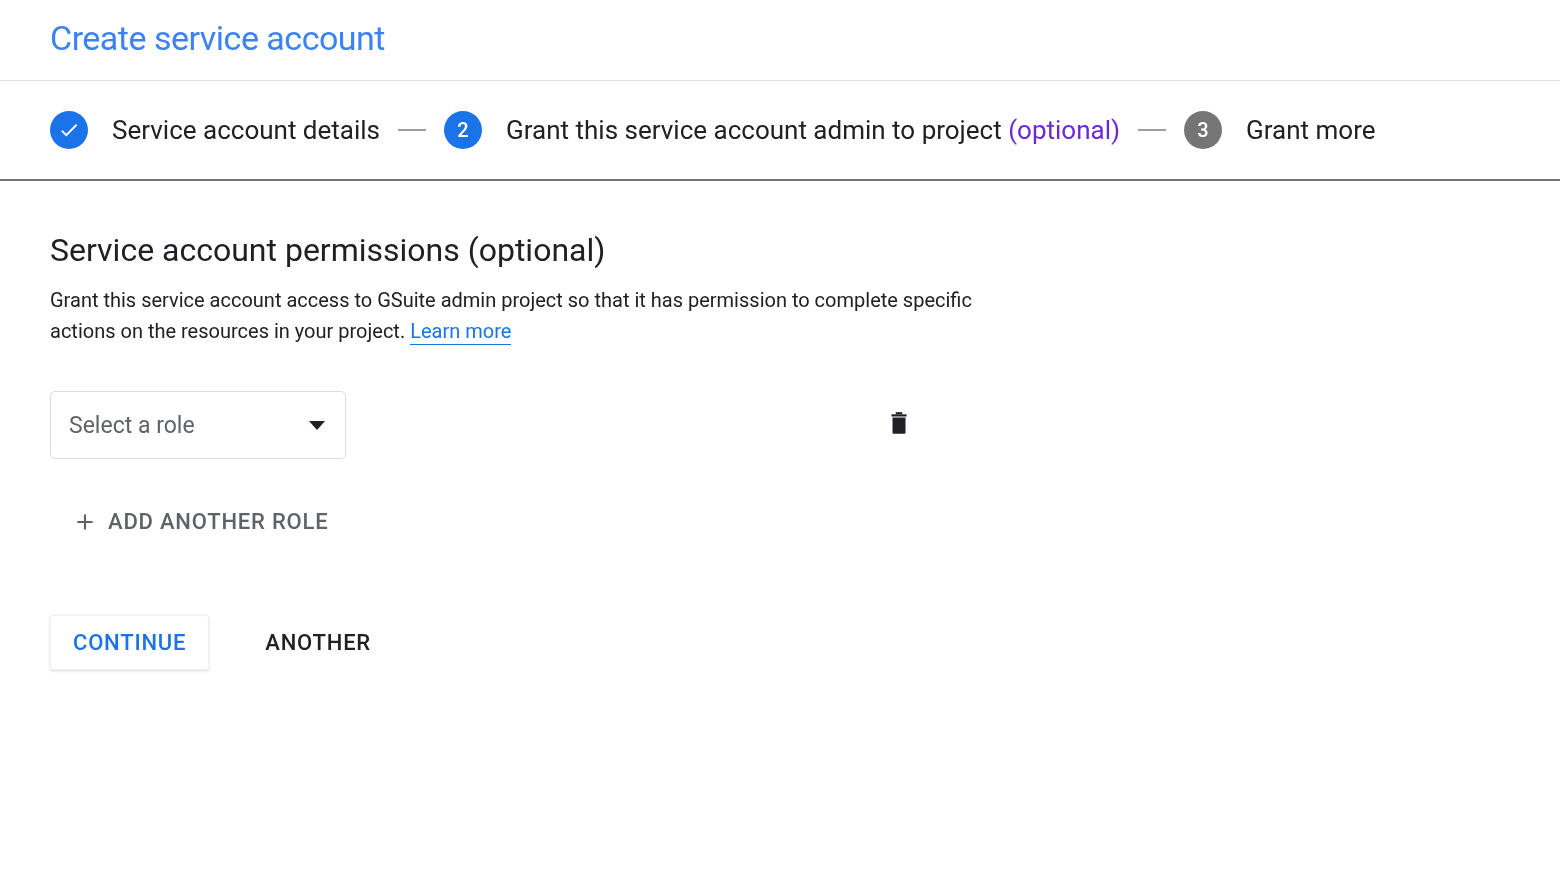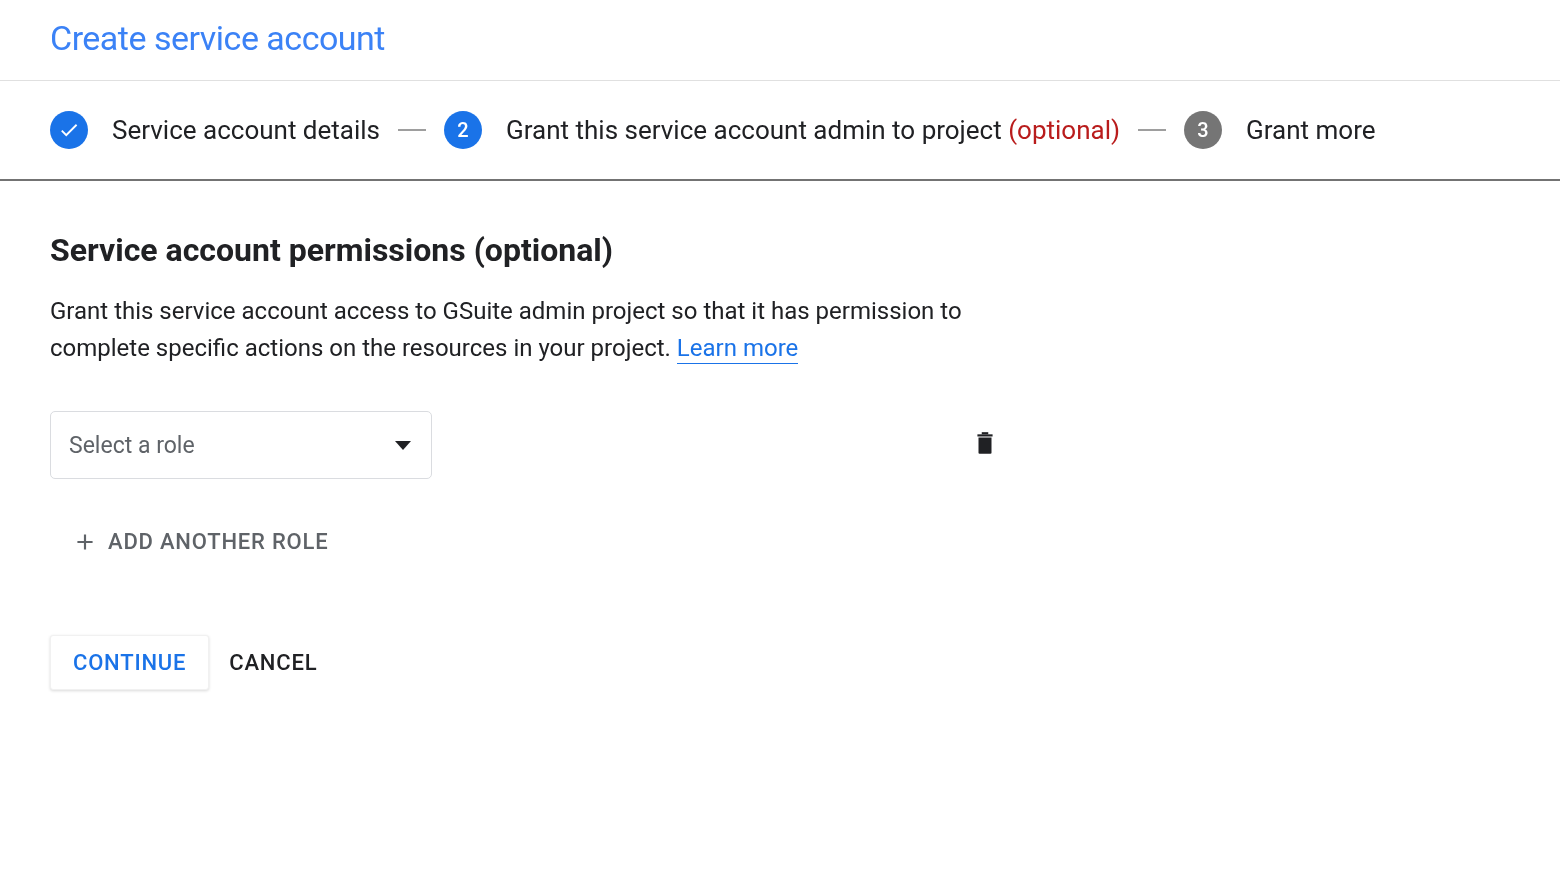--- a/index.html
+++ b/index.html
@@ -59,59 +59,59 @@
     .step-circle svg {
       width: 22px;
       height: 22px;
     }
     .step-label {
       margin-left: 24px;
       font-size: 26px;
       color: #202124;
     }
     .step-optional {
-      color: #b91c1c;
+      color: #6d28d9;
       font-size: 26px;
     }
     .step-divider {
       width: 28px;
       height: 2px;
       background: #9e9e9e;
       margin: 0 18px;
       flex-shrink: 0;
     }
     .content {
       padding: 50px 50px 40px;
     }
     .section-title {
       font-size: 32px;
-      font-weight: 700;
-      color: #202124;
-      margin-bottom: 24px;
+      font-weight: 400;
+      color: #202124;
+      margin-bottom: 16px;
     }
     .section-desc {
-      font-size: 24px;
+      font-size: 20px;
       color: #202124;
       line-height: 1.55;
       max-width: 980px;
       margin-bottom: 44px;
     }
     .learn-more {
       color: #1a73e8;
       text-decoration: none;
       border-bottom: 1px solid #1a73e8;
       padding-bottom: 1px;
     }
     .role-row {
       display: flex;
       align-items: center;
       margin-bottom: 40px;
     }
     .role-select {
-      width: 382px;
+      width: 296px;
       height: 68px;
       border: 1px solid #dadce0;
       border-radius: 5px;
       display: flex;
       align-items: center;
       justify-content: space-between;
       padding: 0 20px 0 18px;
       cursor: pointer;
       background: #fff;
     }
@@ -152,21 +152,21 @@
     }
     .add-role-label {
       font-size: 22px;
       font-weight: 500;
       color: #5f6368;
       letter-spacing: 0.8px;
     }
     .actions {
       display: flex;
       align-items: center;
-      gap: 20px;
+      gap: 56px;
     }
     .btn-continue {
       background: #fff;
       border: 1px solid #f1f1f1;
       border-radius: 3px;
       padding: 14px 22px;
       font-size: 22px;
       font-weight: 500;
       color: #1a73e8;
       letter-spacing: 0.8px;
@@ -236,15 +236,15 @@
 
   <button class="add-role-btn">
     <svg viewBox="0 0 24 24">
         <path d="M19 13h-6v6h-2v-6H5v-2h6V5h2v6h6v2z"></path>
       </svg>
     <span class="add-role-label">ADD ANOTHER ROLE</span>
   </button>
 
   <div class="actions">
     <button class="btn-continue">CONTINUE</button>
-    <button class="btn-cancel">CANCEL</button>
+    <button class="btn-cancel">ANOTHER</button>
   </div>
 </div>
 
 </body></html>

